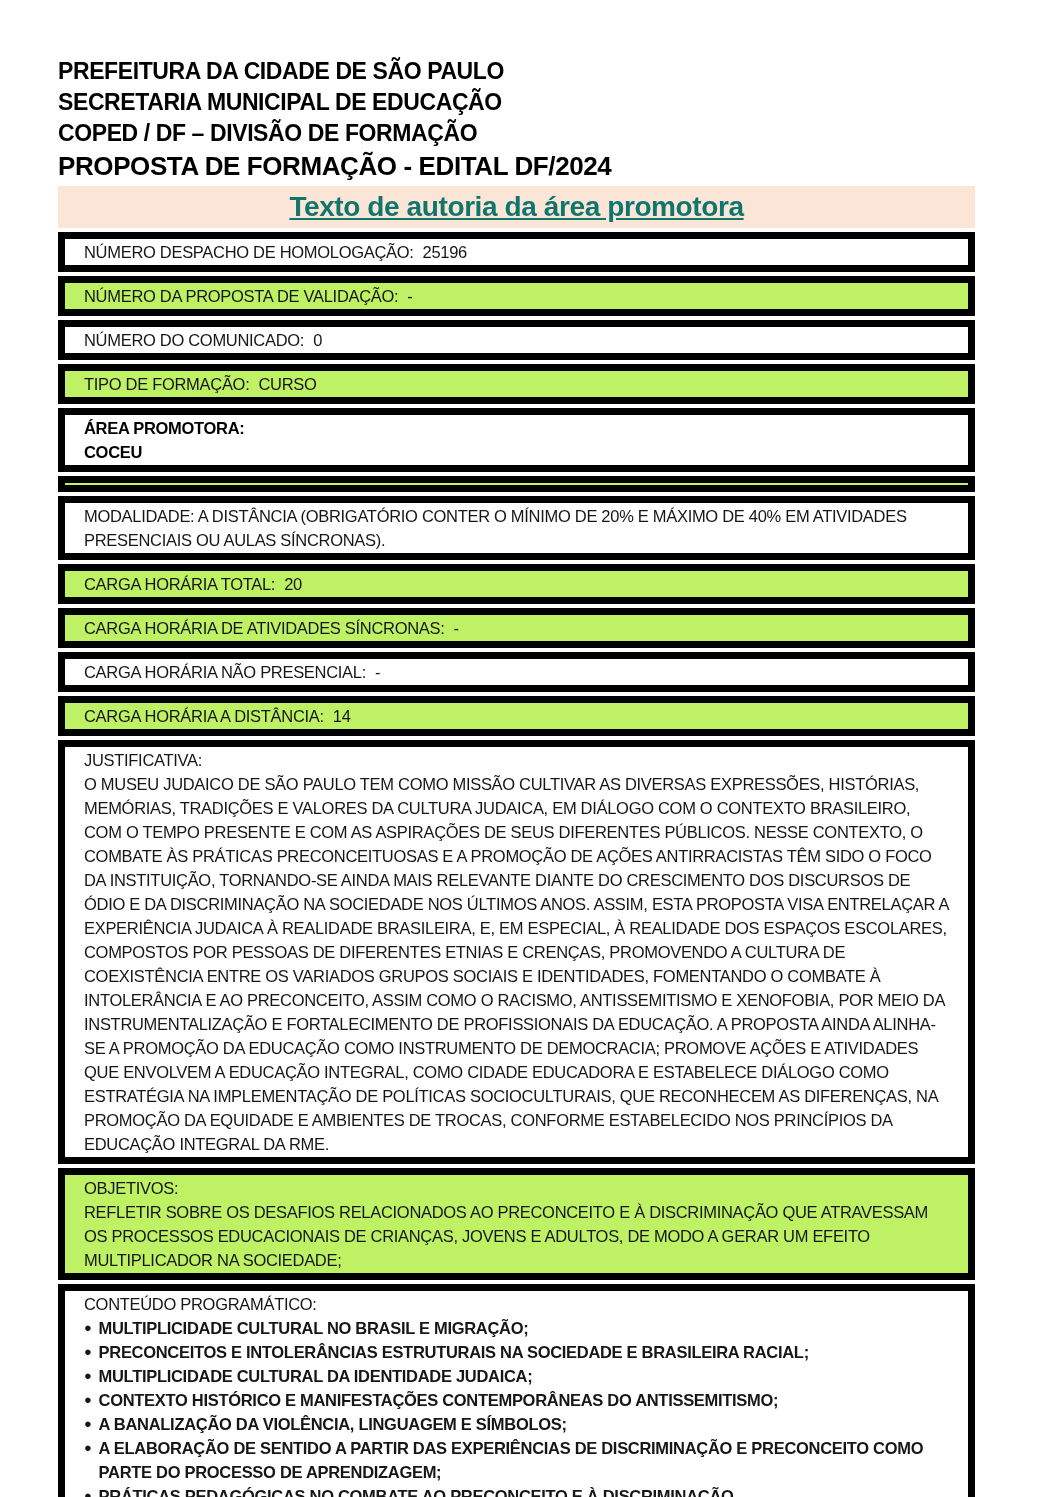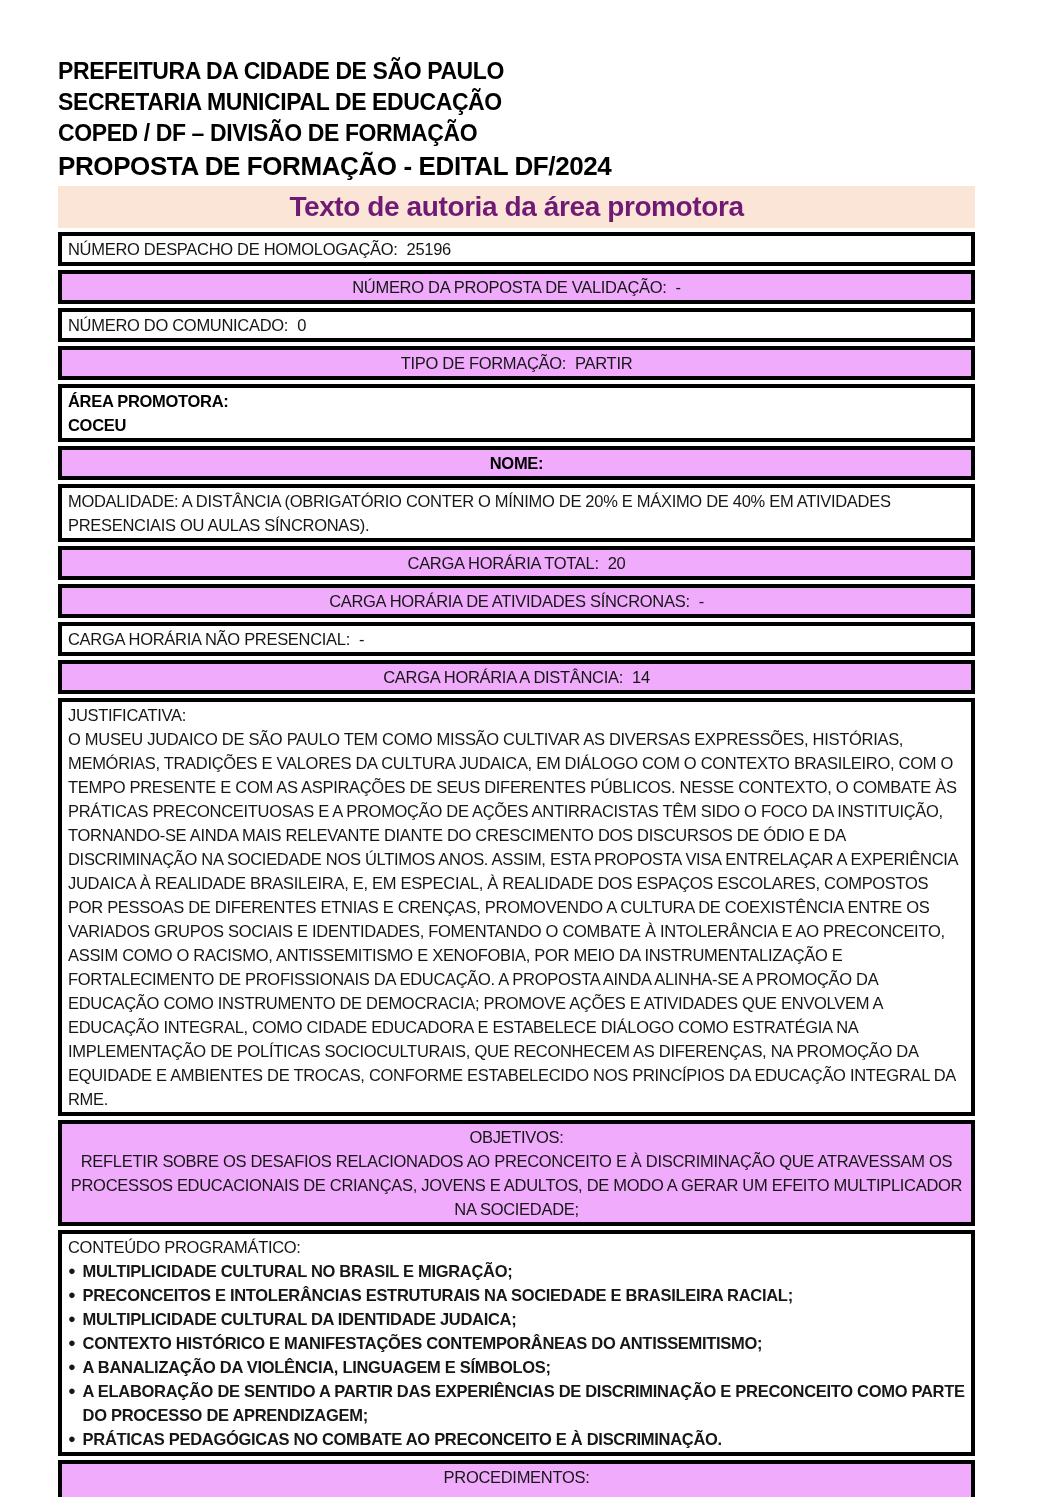--- a/index.html
+++ b/index.html
@@ -30,35 +30,36 @@
     margin-top: 2px;
     margin-bottom: 4px;
     height: 42px;
     background: #FBE5D6;
     display: flex; align-items: center; justify-content: center;
   }
   .banner-text {
     font-size: 28px;
     font-weight: bold;
     letter-spacing: -0.4px;
-    color: #701a75;
+    color: #0f766e;
+    text-decoration: underline;
   }
 
   
   .row {
-    border: 4px solid #000000;
+    border: 7px solid #000000;
     background: #ffffff;
     margin-bottom: 4px;
-    padding: 1px 6px;
+    padding: 1px 19px;
     font-size: 16.5px;
     line-height: 24px;
     letter-spacing: -0.3px;
     color: #161616;
   }
-  .row.peach { background: #f0abfc; text-align: center; }
+  .row.peach { background: #bef264; }
   .row.bold { font-weight: bold; color: #000; }
   .value { margin-left: 9px; }
   .row.tall { min-height: 48px; }
 
   .bullet-line { display: flex; }
   .bullet {
     flex: 0 0 auto;
     margin-right: 7px;
     font-size: 13px;
   }
@@ -86,30 +87,29 @@
 
   <div class="row peach">
     <span>NÚMERO DA PROPOSTA DE VALIDAÇÃO:</span><span class="value">-</span>
   </div>
 
   <div class="row">
     <span>NÚMERO DO COMUNICADO:</span><span class="value">0</span>
   </div>
 
   <div class="row peach">
-    <span>TIPO DE FORMAÇÃO:</span><span class="value">PARTIR</span>
+    <span>TIPO DE FORMAÇÃO:</span><span class="value">CURSO</span>
   </div>
 
   <div class="row bold">
     <div>ÁREA PROMOTORA:</div>
     <div>COCEU</div>
   </div>
 
   <div class="row peach bold">
-    <div>NOME:</div>
   </div>
 
   <div class="row">
     <div>MODALIDADE: A DISTÂNCIA (OBRIGATÓRIO CONTER O MÍNIMO DE 20% E MÁXIMO DE 40% EM ATIVIDADES PRESENCIAIS OU AULAS SÍNCRONAS).</div>
   </div>
 
   <div class="row peach">
     <span>CARGA HORÁRIA TOTAL:</span><span class="value">20</span>
   </div>
 

